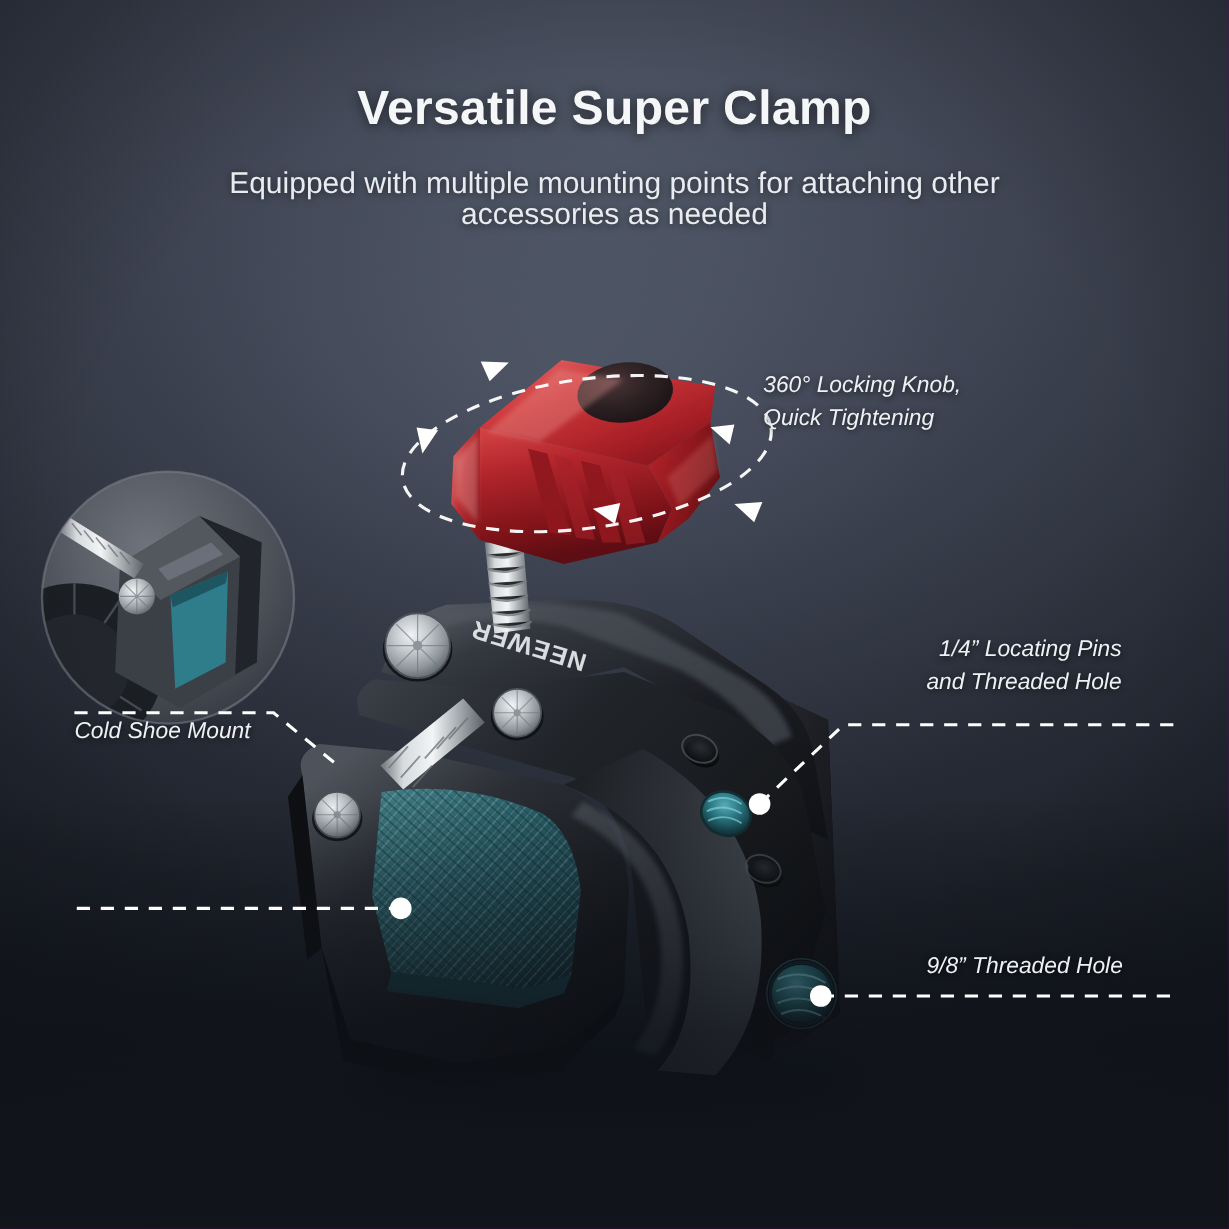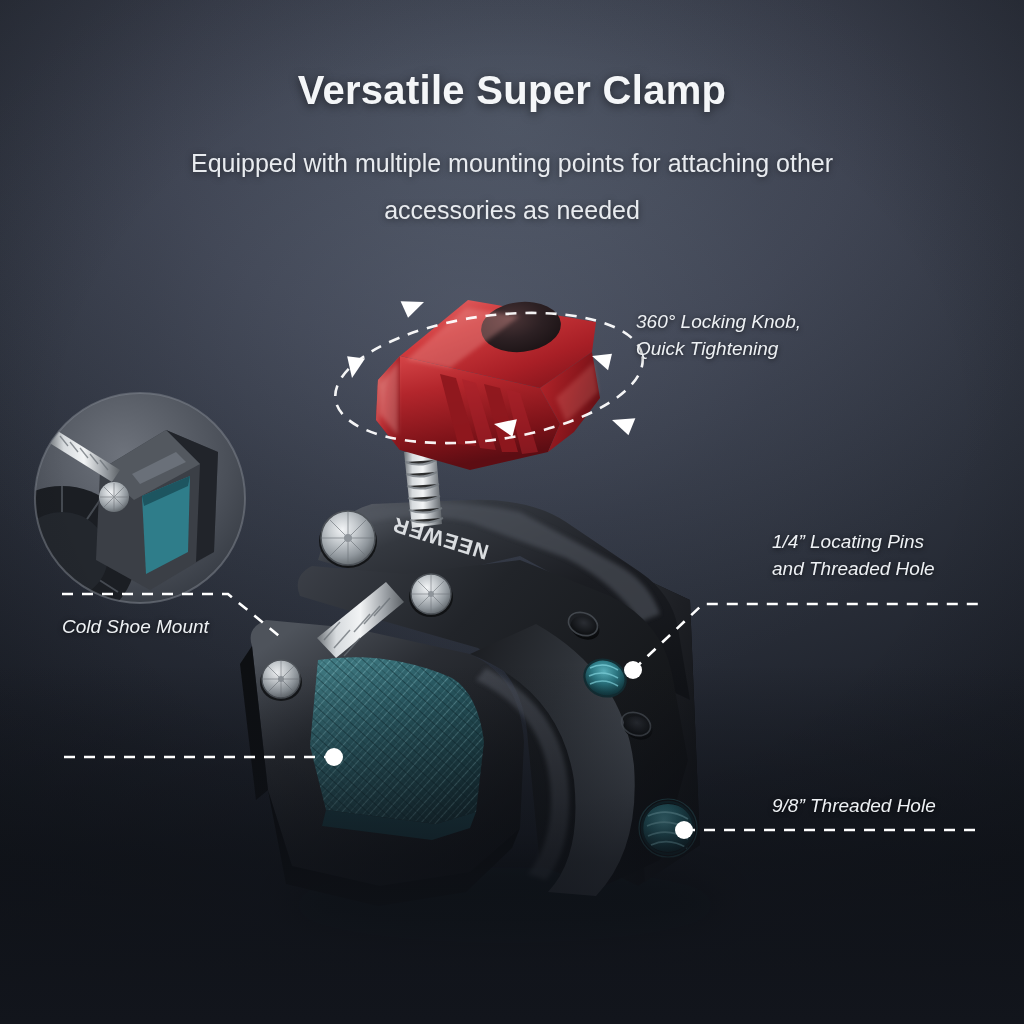--- a/index.html
+++ b/index.html
@@ -29,31 +29,31 @@
   }
 
   
   .title{
     position:absolute;left:0;right:0;top:68px;text-align:center;
     font-size:40px;font-weight:bold;color:#f4f6f8;letter-spacing:.3px;
     text-shadow:0 2px 10px rgba(0,0,0,.55);
   }
   .subtitle{
     position:absolute;left:50%;transform:translateX(-50%);top:140px;width:720px;
-    text-align:center;font-size:25px;line-height:47px;color:#e8ebef;font-weight:400;
+    text-align:center;font-size:25px;line-height:26px;color:#e8ebef;font-weight:400;
     text-shadow:0 1px 6px rgba(0,0,0,.5);
   }
 
   
   .label{position:absolute;color:#eef1f4;font-size:19px;line-height:27px;white-space:pre-line;
          text-shadow:0 1px 5px rgba(0,0,0,.65);font-style:italic;}
   #lbl-knob{left:636px;top:308px;}
-  #lbl-quarter{left:772px;top:528px;}
+  #lbl-quarter{left:772px;top:528px;text-align:right;}
   #lbl-threeeight{left:772px;top:792px;}
-  #lbl-coldshoe{left:62px;top:613px;}
+  #lbl-coldshoe{left:62px;top:596px;}
   #lbl-rubber{left:68px;top:776px;}
 
   
   svg.layer{position:absolute;left:0;top:0;width:1024px;height:1024px;overflow:visible;}
   .dash{fill:none;stroke:#ffffff;stroke-width:2.6;stroke-dasharray:11 9;stroke-linecap:butt;}
   .dot{fill:#ffffff;}
   .arrow{fill:#ffffff;}
 </style>
 </head>
 <body>

